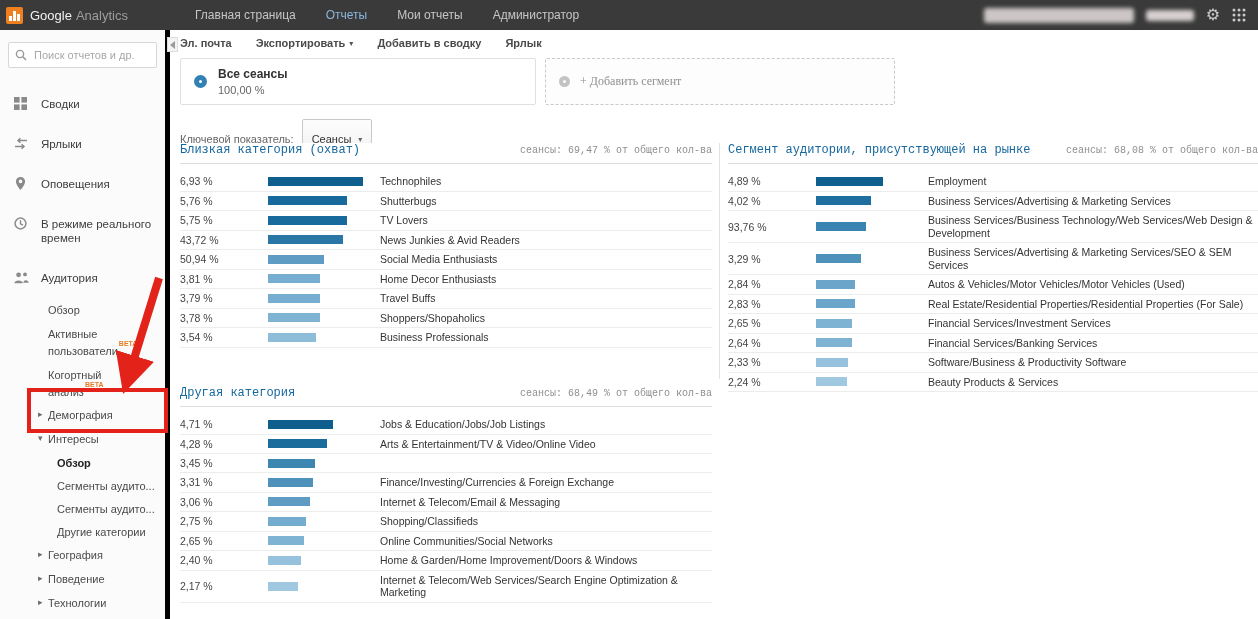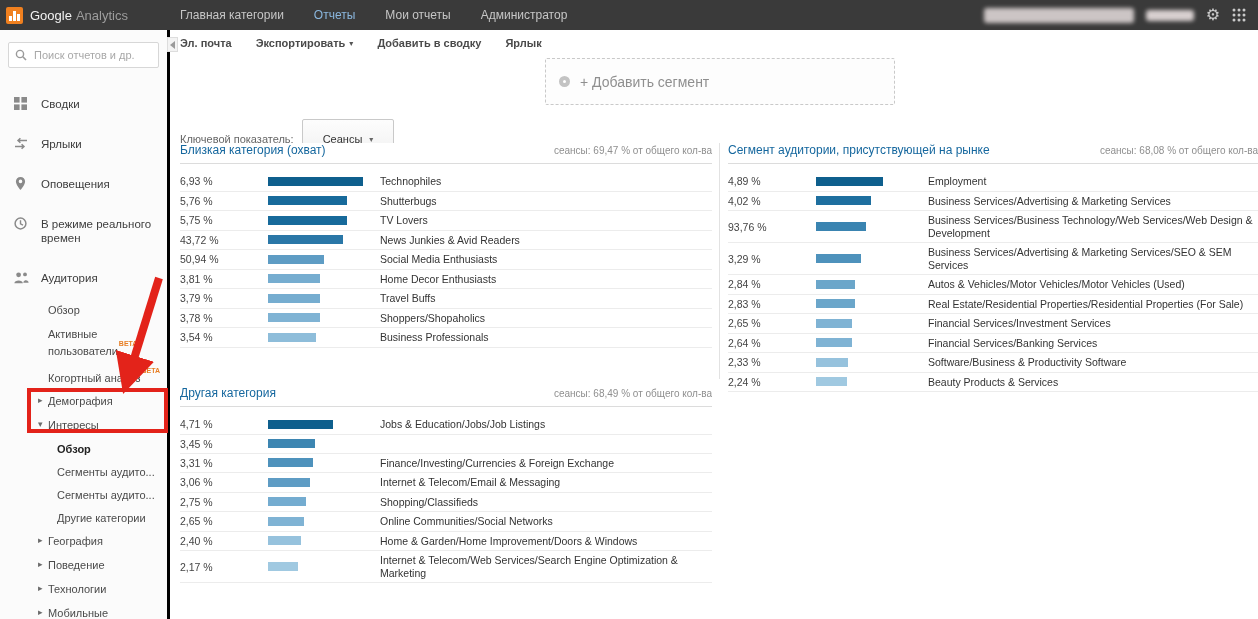--- a/index.html
+++ b/index.html
@@ -6,41 +6,41 @@
   html, body { margin: 0; padding: 0; }
   body {
     width: 1258px; height: 619px; position: relative; overflow: hidden;
     background: #fff; color: #333;
     font-family: "Liberation Sans", "DejaVu Sans", sans-serif; font-size: 11px;
   }
   .app { position: absolute; inset: 0; }
 
   
   .topbar { position: absolute; top: 0; left: 0; right: 0; height: 30px;
-            background: #3a3a3a; display: flex; align-items: center; z-index: 10; }
+            background: #3a3a3a; display: flex; align-items: center; z-index: 10; gap: 15px; }
   .logo { display: flex; align-items: center; cursor: pointer; padding-left: 6px; width: 168px; }
   .logo-icon { position: relative; width: 17px; height: 17px; background: #f0801f; border-radius: 2px; margin-right: 7px; flex: 0 0 auto; }
   .logo-icon i { position: absolute; bottom: 3px; width: 3px; background: #fff; }
   .logo-icon .b1 { left: 3px; height: 5px; }
   .logo-icon .b2 { left: 7px; height: 10px; }
   .logo-icon .b3 { left: 11px; height: 7px; }
   .logo-google { color: #f2f2f2; font-size: 13px; }
   .logo-analytics { color: #9d9d9d; font-size: 13px; margin-left: 4px; }
   .topnav { display: flex; gap: 30px; margin-left: 12px; }
   .topnav-item { color: #c6c6c6; font-size: 12px; cursor: pointer; }
   .topnav-item.active { color: #8ab6dd; }
   .topbar-right { margin-left: auto; display: flex; align-items: center; gap: 12px; padding-right: 12px; }
   .blur1 { width: 150px; height: 15px; background: #ccc5c5; border-radius: 3px; filter: blur(2px); }
   .blur2 { width: 48px; height: 11px; background: #d8d0d0; border-radius: 3px; filter: blur(2px); }
   .gear { color: #c9c9c9; font-size: 16px; line-height: 16px; cursor: pointer; }
   .apps { display: inline-flex; cursor: pointer; }
 
   
   .sidebar { position: absolute; top: 30px; left: 0; width: 170px; bottom: 0;
-             background: #fbfbfb; border-right: 3px solid #000000; overflow: hidden; }
+             background: #fbfbfb; border-right: 5px solid #000000; overflow: hidden; }
   .search-box { margin: 12px 8px 0 8px; height: 26px; background: #fff; border: 1px solid #d7d7d7;
                 border-radius: 2px; display: flex; align-items: center; padding: 0 6px; }
   .search-box svg { flex: 0 0 auto; margin-right: 5px; }
   .search-box input { border: 0; outline: 0; background: transparent; width: 100%; font-size: 11px; color: #666;
                       font-family: "Liberation Sans", sans-serif; }
   .search-box input::placeholder { color: #a8a8a8; }
   .side-list { list-style: none; margin: 16px 0 0 0; padding: 0; }
   .side-item { display: flex; align-items: flex-start; cursor: pointer; color: #3d3d3d; line-height: 14px; }
   .side-item.lvl0 { padding: 13px 6px 13px 14px; font-size: 11.5px; }
   .side-item .icon { width: 16px; margin-right: 11px; display: inline-flex; margin-top: 0px; flex: 0 0 auto; }
@@ -71,38 +71,38 @@
   .segment-card { position: absolute; top: 58px; height: 47px; background: #fff; border: 1px solid #e0e0e0;
                   border-radius: 2px; display: flex; align-items: center; padding: 0 13px; cursor: pointer; }
   .segment-card.all { left: 180px; width: 356px; }
   .segment-card.add { left: 545px; width: 350px; border: 1px dashed #c9c9c9; background: #fdfdfd; }
   .seg-circle-blue { width: 13px; height: 13px; border: 5px solid #3181b4; border-radius: 50%;
                      background: #fff; margin-right: 11px; flex: 0 0 auto; }
   .seg-circle-gray { width: 11px; height: 11px; border: 4px solid #c3c3c3; border-radius: 50%;
                      background: #fff; margin-right: 10px; flex: 0 0 auto; }
   .seg-title { font-size: 12px; font-weight: bold; color: #333; margin-bottom: 3px; }
   .seg-pct { font-size: 11px; color: #666; }
-  .add-label { font-size: 14px; color: #8f8f8f; }
+  .add-label { font-size: 12px; color: #8f8f8f; font-family: Liberation Serif, serif; }
 
   .metric-row { position: absolute; left: 180px; top: 119px; display: flex; align-items: center; }
   .metric-label { color: #666; margin-right: 8px; }
   .metric-select { height: 40px; border: 1px solid #c9c9c9; border-radius: 2px;
                    background: linear-gradient(#fdfdfd, #f0f0f0); display: flex; align-items: center;
-                   padding: 0 20px; font-size: 11px; color: #333; cursor: pointer;
+                   padding: 0 9px; font-size: 11px; color: #333; cursor: pointer;
                    font-family: "Liberation Sans", sans-serif; text-align: right; }
   .metric-select .caret { font-size: 8px; margin-left: 7px; color: #666; }
 
   .panel { position: absolute; background: #fff; }
   #panel-0 { left: 180px; top: 143px; width: 532px; }
   #panel-1 { left: 728px; top: 143px; width: 530px; }
   #panel-2 { left: 180px; top: 386px; width: 532px; height: 233px; overflow: hidden; }
   .vdivider { position: absolute; left: 719px; top: 143px; width: 1px; height: 236px; background: #e2e2e2; }
 
   .panel-head { display: flex; justify-content: space-between; align-items: baseline;
-                border-bottom: 1px solid #dcdcdc; padding-bottom: 6px; }
+                border-bottom: 1px solid #dcdcdc; padding-bottom: 6px; font-family: Liberation Mono, monospace; }
   .panel-title { color: #15679e; font-size: 12px; text-decoration: none; cursor: pointer; }
   .panel-note { color: #8f8f8f; font-size: 10px; }
   .rows { margin-top: 8px; }
   .row { display: flex; align-items: center; border-bottom: 1px solid #ececec; padding: 3px 0; }
   .pct { width: 62px; text-align: left; font-size: 10.5px; color: #444; flex: 0 0 auto; }
   .barwrap { width: 100px; margin-left: 26px; flex: 0 0 auto; }
   .bar { display: block; height: 9px; }
   .lbl2 { margin-left: 12px; font-size: 10.5px; color: #333; line-height: 12.5px; }
 </style>
 </head>
@@ -114,21 +114,21 @@
     <div class="logo">
       <span class="logo-icon">
           <i class="b1"></i>
           <i class="b2"></i>
           <i class="b3"></i>
         </span>
       <span class="logo-google">Google</span>
       <span class="logo-analytics">Analytics</span>
     </div>
     <nav class="topnav" id="topnav">
-        <span class="topnav-item">Главная категории</span>
+        <span class="topnav-item">Главная страница</span>
         <span class="topnav-item active">Отчеты</span>
         <span class="topnav-item">Мои отчеты</span>
         <span class="topnav-item">Администратор</span>
       </nav>
     <div class="topbar-right">
       <span class="blur1"></span>
       <span class="blur2"></span>
       <span class="gear">⚙</span>
       <span class="apps">
         <svg width="14" height="14" viewBox="0 0 14 14">
@@ -282,20 +282,27 @@
         <span class="caret">▾</span>
       </span>
       <span class="toolbar-btn">
         <span>Добавить в сводку</span>
       </span>
       <span class="toolbar-btn">
         <span>Ярлык</span>
       </span>
     </div>
 
+  <div class="segment-card all">
+    <span class="seg-circle-blue"></span>
+    <span>
+      <div class="seg-title">Все сеансы</div>
+      <div class="seg-pct">100,00 %</div>
+    </span>
+  </div>
   <div class="segment-card add">
     <span class="seg-circle-gray"></span>
     <span class="add-label">+ Добавить сегмент</span>
   </div>
 
   <div class="metric-row">
     <span class="metric-label">Ключевой показатель:</span>
     <button class="metric-select">
       <span>Сеансы</span>
       <span class="caret">▾</span>
@@ -458,20 +465,27 @@
       </div>
       <div class="rows">
         <div class="row">
           <span class="pct">4,71 %</span>
           <span class="barwrap">
             <span class="bar" style="width: 65px; background: rgb(14, 95, 141);"></span>
           </span>
           <span class="lbl2">Jobs &amp; Education/Jobs/Job Listings</span>
         </div>
         <div class="row">
+          <span class="pct">4,28 %</span>
+          <span class="barwrap">
+            <span class="bar" style="width: 59px; background: rgb(26, 108, 156);"></span>
+          </span>
+          <span class="lbl2">Arts &amp; Entertainment/TV &amp; Video/Online Video</span>
+        </div>
+        <div class="row">
           <span class="pct">3,45 %</span>
           <span class="barwrap">
             <span class="bar" style="width: 47px; background: rgb(61, 134, 178);"></span>
           </span>
         </div>
         <div class="row">
           <span class="pct">3,31 %</span>
           <span class="barwrap">
             <span class="bar" style="width: 45px; background: rgb(78, 146, 188);"></span>
           </span>

